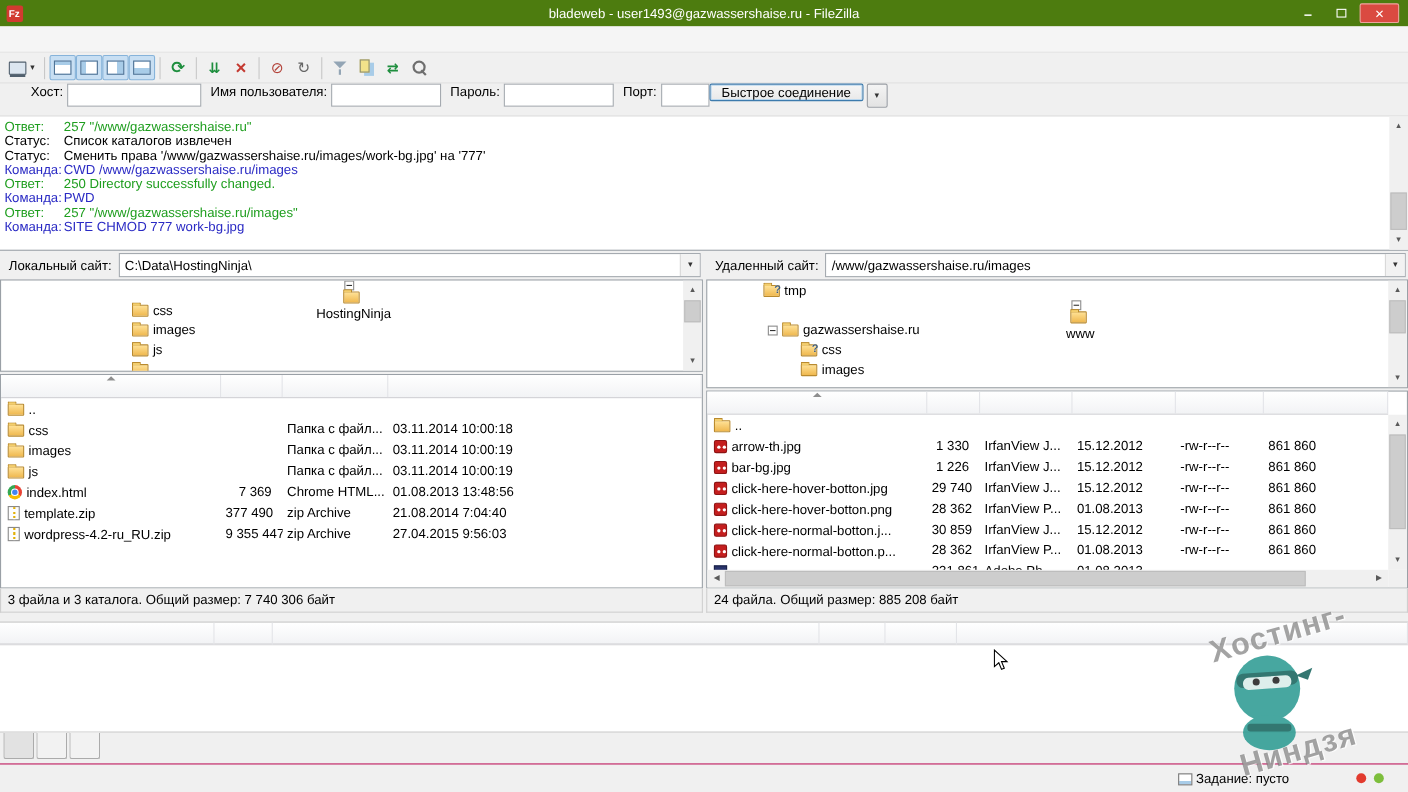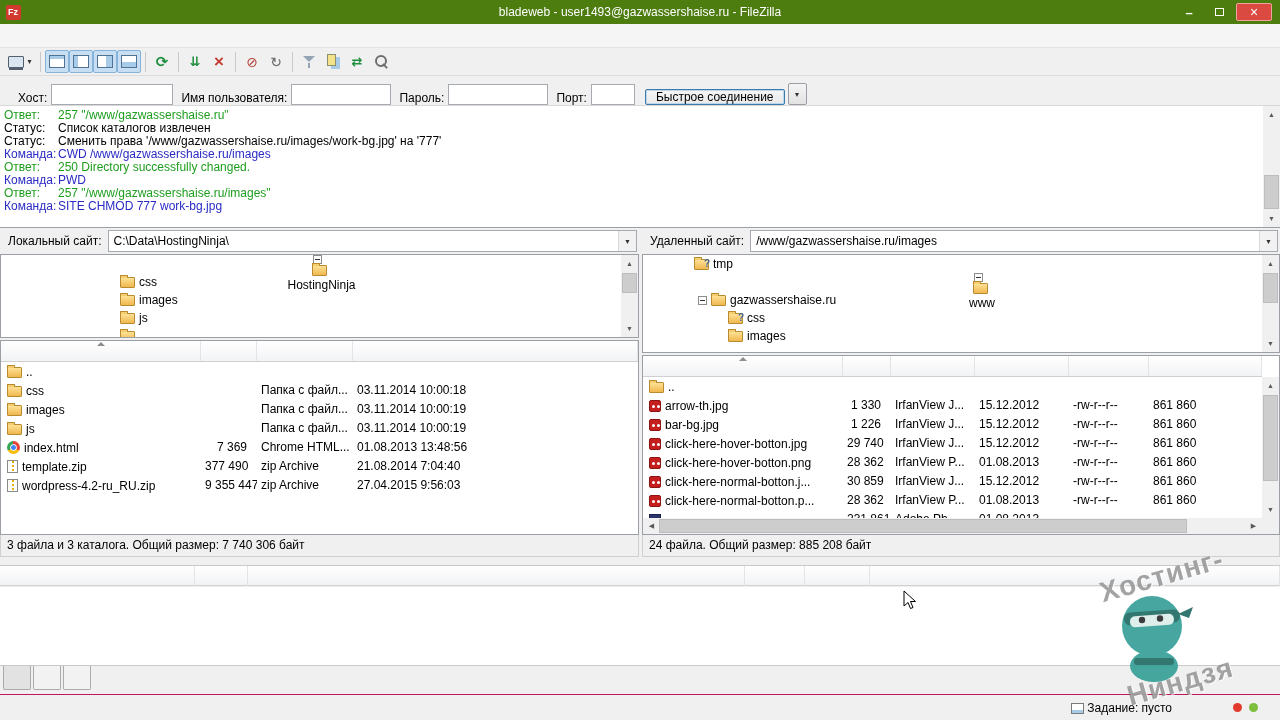--- a/index.html
+++ b/index.html
@@ -37,25 +37,25 @@
   .tbi-cancel::before{content:"×";font-size:17px;color:#C43A31;font-weight:bold;line-height:1;}
   .tbi-disconnect::before{content:"⊘";font-size:14px;color:#B3433A;}
   .tbi-reconnect::before{content:"↻";font-size:14px;color:#666;}
   .tbi-filter::before{content:"";width:0;height:0;border-left:6px solid transparent;border-right:6px solid transparent;border-top:6px solid #93A5B5;margin-bottom:5px;}
   .tbi-filter::after{content:"";width:2px;height:5px;background:#93A5B5;position:absolute;bottom:4px;left:50%;margin-left:-1px;}
   .tbi-compare::before{content:"";width:7px;height:10px;background:#F2E28A;border:1px solid #8E8E6E;box-shadow:4px 3px 0 #A8CCE8;margin:0 4px 3px 0;}
   .tbi-sync-browsing::before{content:"⇄";font-size:13px;color:#1E8E3E;font-weight:bold;}
   .tbi-find::before{content:"";width:8px;height:8px;border:2px solid #6E6E6E;border-radius:50%;position:absolute;left:5px;top:4px;}
   .tbi-find::after{content:"";width:6px;height:2px;background:#6E6E6E;position:absolute;left:12px;top:14px;transform:rotate(45deg);}
   
-  #quickbar{position:absolute;left:0;top:76px;width:1280px;height:30px;background:#F0F0F0;border-bottom:1px solid #D9D9D9;display:flex;align-items:flex-end;padding-left:10px;}
+  #quickbar{position:absolute;left:0;top:76px;width:1280px;height:30px;background:#F0F0F0;border-bottom:1px solid #D9D9D9;display:flex;align-items:flex-start;padding-left:20px;}
   .qc-label{margin:0 4px 0 8px;white-space:nowrap;}
   .qc-input{height:21px;border:1px solid #A5AAB0;background:#fff;font:12px "Liberation Sans",sans-serif;padding:0 3px;}
   #host-input{width:122px;}#user-input{width:100px;}#pass-input{width:100px;}#port-input{width:44px;}
-  .qc-btn{height:16px;margin-left:10px;border:1px solid #3D7BAD;background:linear-gradient(#F6F6F6,#E9E9E9);
+  .qc-btn{height:16px;margin-left:0;border:1px solid #3D7BAD;background:linear-gradient(#F6F6F6,#E9E9E9);
     font:12px "Liberation Sans",sans-serif;padding:0 10px;border-radius:2px;box-shadow:0 0 0 1px #BAD7EE inset;}
   .qc-drop{width:19px;height:22px;border:1px solid #9B9FA5;background:linear-gradient(#F4F4F4,#E3E3E3);margin-left:3px;position:relative;border-radius:2px;}
   .qc-drop::before{content:"▼";font-size:7px;position:absolute;left:5px;top:7px;color:#333;}
   
   #log{position:absolute;left:0;top:106px;width:1280px;height:122px;background:#fff;border-bottom:1px solid #9AA0A6;}
   #log-lines{position:absolute;left:0;top:3px;right:18px;overflow:hidden;}
   .log-line{height:13px;line-height:13px;white-space:nowrap;overflow:hidden;}
   .log-label{display:inline-block;width:58px;padding-left:4px;}
   .k-status{color:#000;}.k-command{color:#2A2AC4;}.k-response{color:#1E9E1E;}
   

